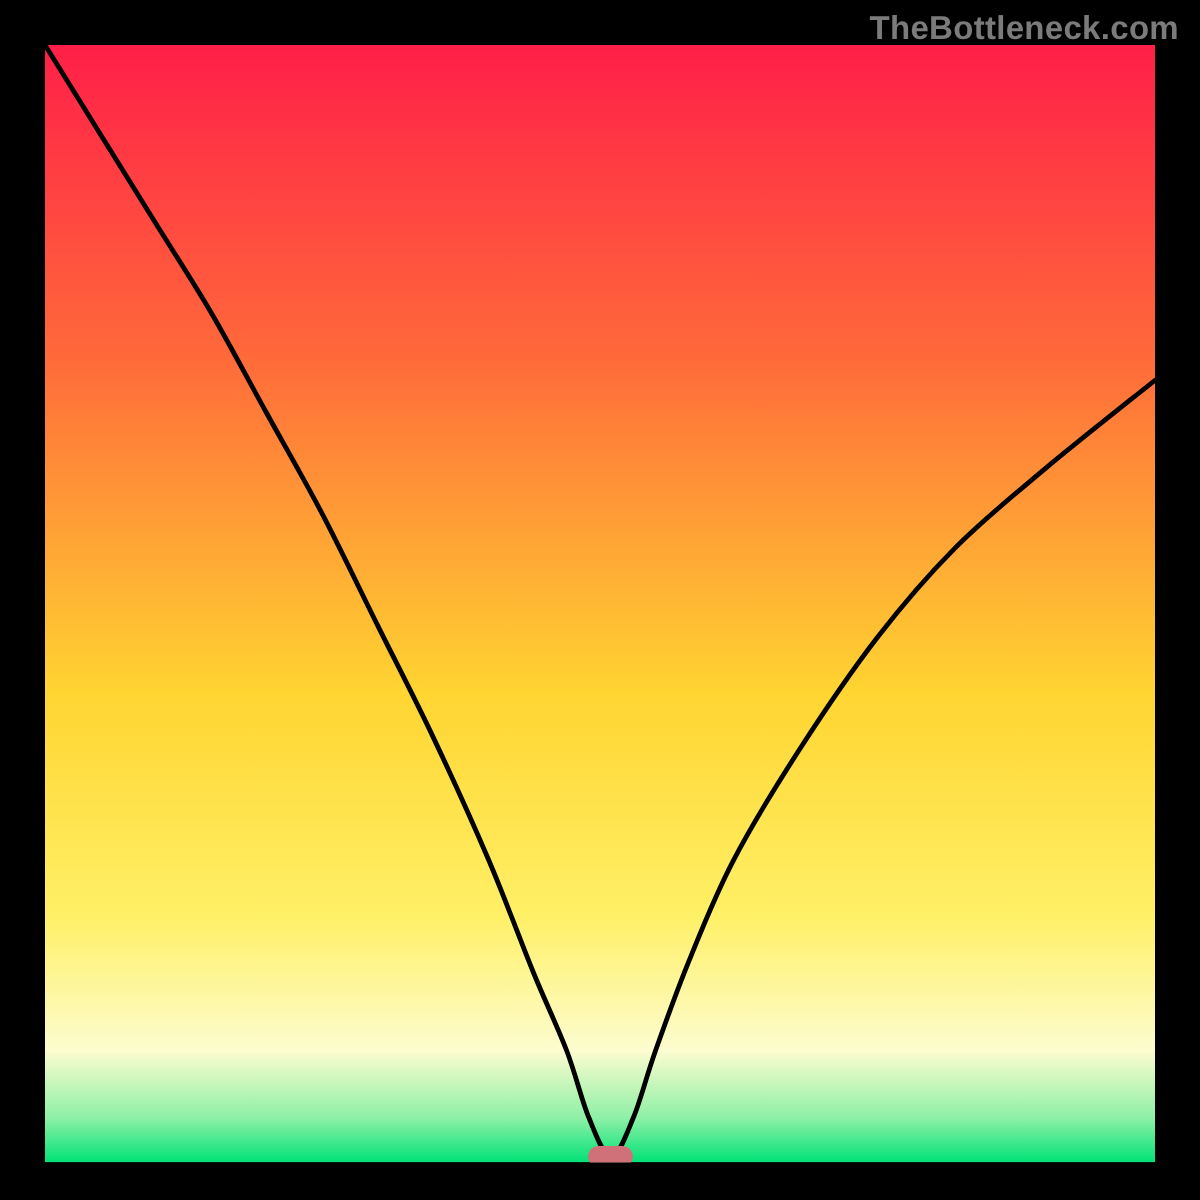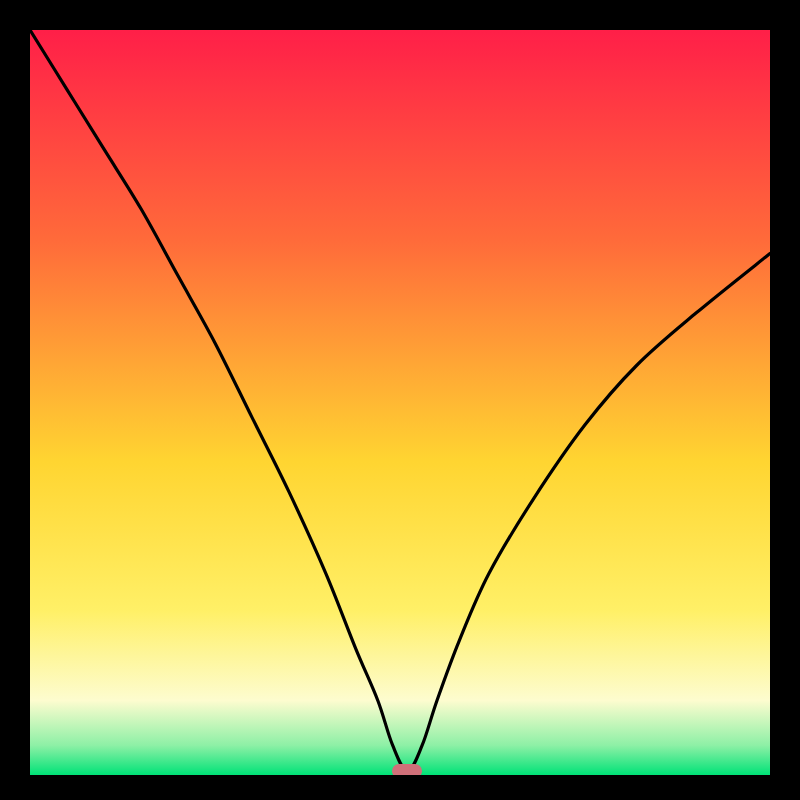--- a/index.html
+++ b/index.html
@@ -78,13 +78,14 @@
       <rect x="0" y="0" width="740" height="745" fill="url(#bg)"></rect>
     </svg>
 
     <svg class="curve-svg" viewBox="0 0 740 745" preserveAspectRatio="none">
       <path id="curve-path" d="M 0 0 C 6.166666666666667 9.933333333333337, 24.666666666666664 39.73333333333335, 37 59.60000000000002 C 49.333333333333336 79.4666666666667, 61.666666666666664 99.33333333333339, 74 119.20000000000005 C 86.33333333333333 139.0666666666667, 98.66666666666667 157.69166666666663, 111 178.79999999999995 C 123.33333333333333 199.90833333333327, 135.66666666666666 223.49999999999994, 148 245.84999999999997 C 160.33333333333334 268.2, 172.66666666666666 289.30833333333334, 185 312.90000000000003 C 197.33333333333334 336.49166666666673, 209.66666666666666 362.5666666666667, 222 387.40000000000003 C 234.33333333333334 412.23333333333335, 246.66666666666666 435.825, 259 461.9 C 271.3333333333333 487.97499999999997, 284.9 517.775, 296 543.85 C 307.1 569.9250000000001, 316.9666666666667 597.2416666666667, 325.6 618.35 C 334.23333333333335 639.4583333333334, 341.6333333333333 654.3583333333333, 347.79999999999995 670.5 C 353.9666666666666 686.6416666666667, 357.66666666666663 703.4041666666667, 362.59999999999997 715.2 C 367.5333333333333 726.9958333333334, 372.4666666666667 741.275, 377.40000000000003 741.275 C 382.33333333333337 741.275, 387.2666666666667 726.9958333333334, 392.20000000000005 715.2 C 397.1333333333334 703.4041666666667, 400.83333333333337 687.8833333333333, 407.00000000000006 670.5 C 413.16666666666674 653.1166666666667, 420.56666666666666 632.0083333333333, 429.2 610.9 C 437.8333333333333 589.7916666666666, 446.4666666666667 567.4416666666667, 458.8 543.85 C 471.1333333333333 520.2583333333333, 487.16666666666674 494.18333333333334, 503.20000000000005 469.35 C 519.2333333333333 444.5166666666667, 537.7333333333333 417.20000000000005, 555 394.85 C 572.2666666666667 372.5, 588.3 353.87499999999994, 606.8 335.24999999999994 C 625.3 316.62499999999994, 643.8 301.725, 666 283.1 C 688.2 264.475, 727.6666666666666 233.43333333333334, 740 223.5" fill="none" stroke-width="3.2" stroke-linecap="round" stroke-linejoin="round" stroke="#000000"></path>
     </svg>
 
     <div class="marker" style="background: rgb(208, 112, 121); left: 362.4px; top: 734.275px;"></div>
   </div>
 
+  <div class="watermark">TheBottleneck.com</div>
 </div>
 
 </body></html>

